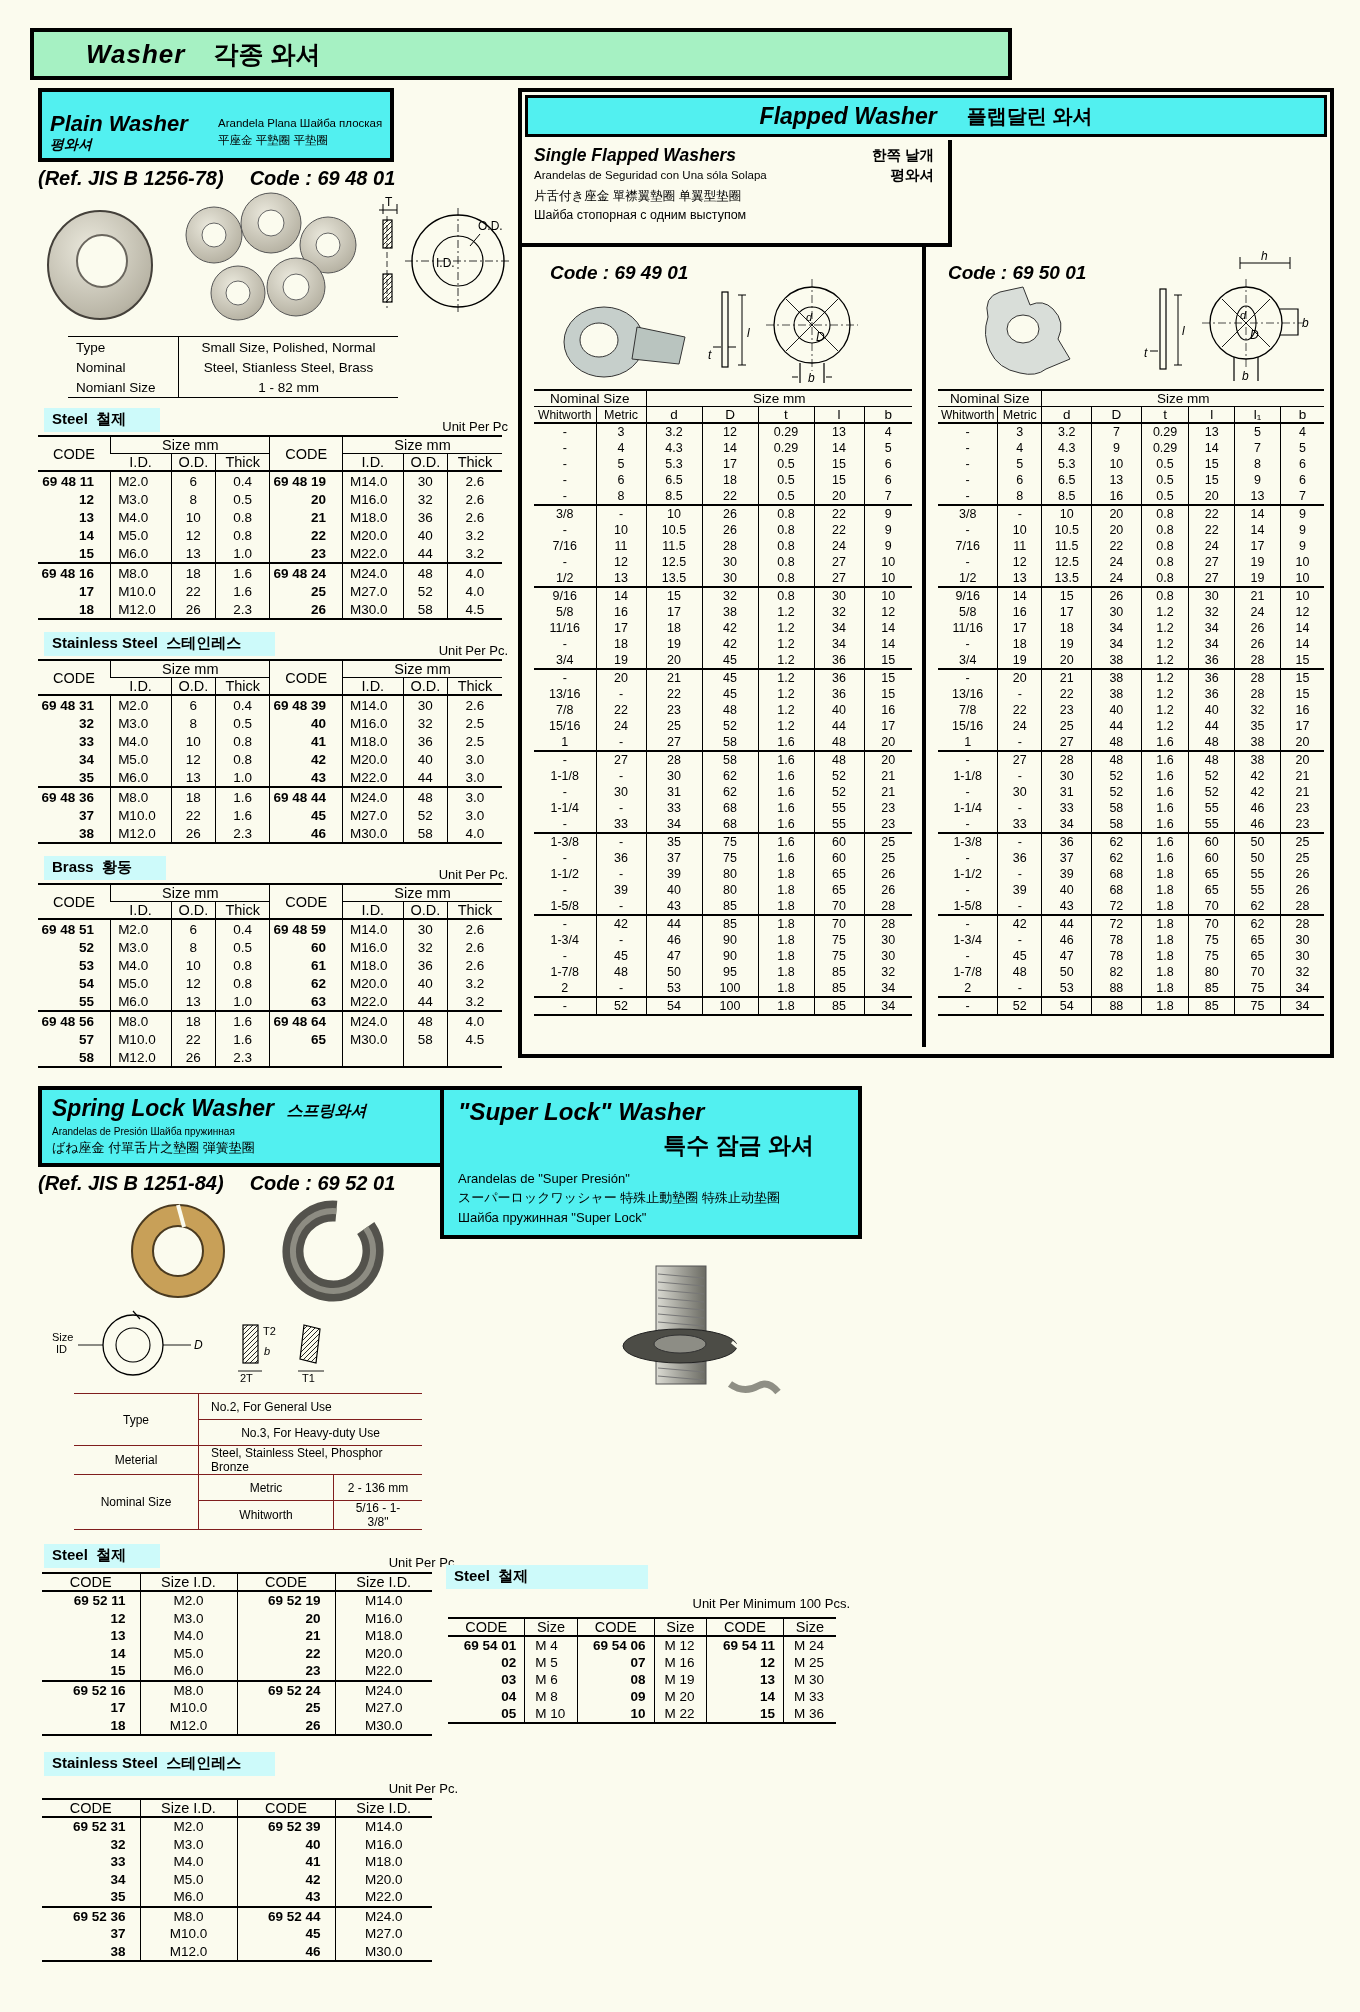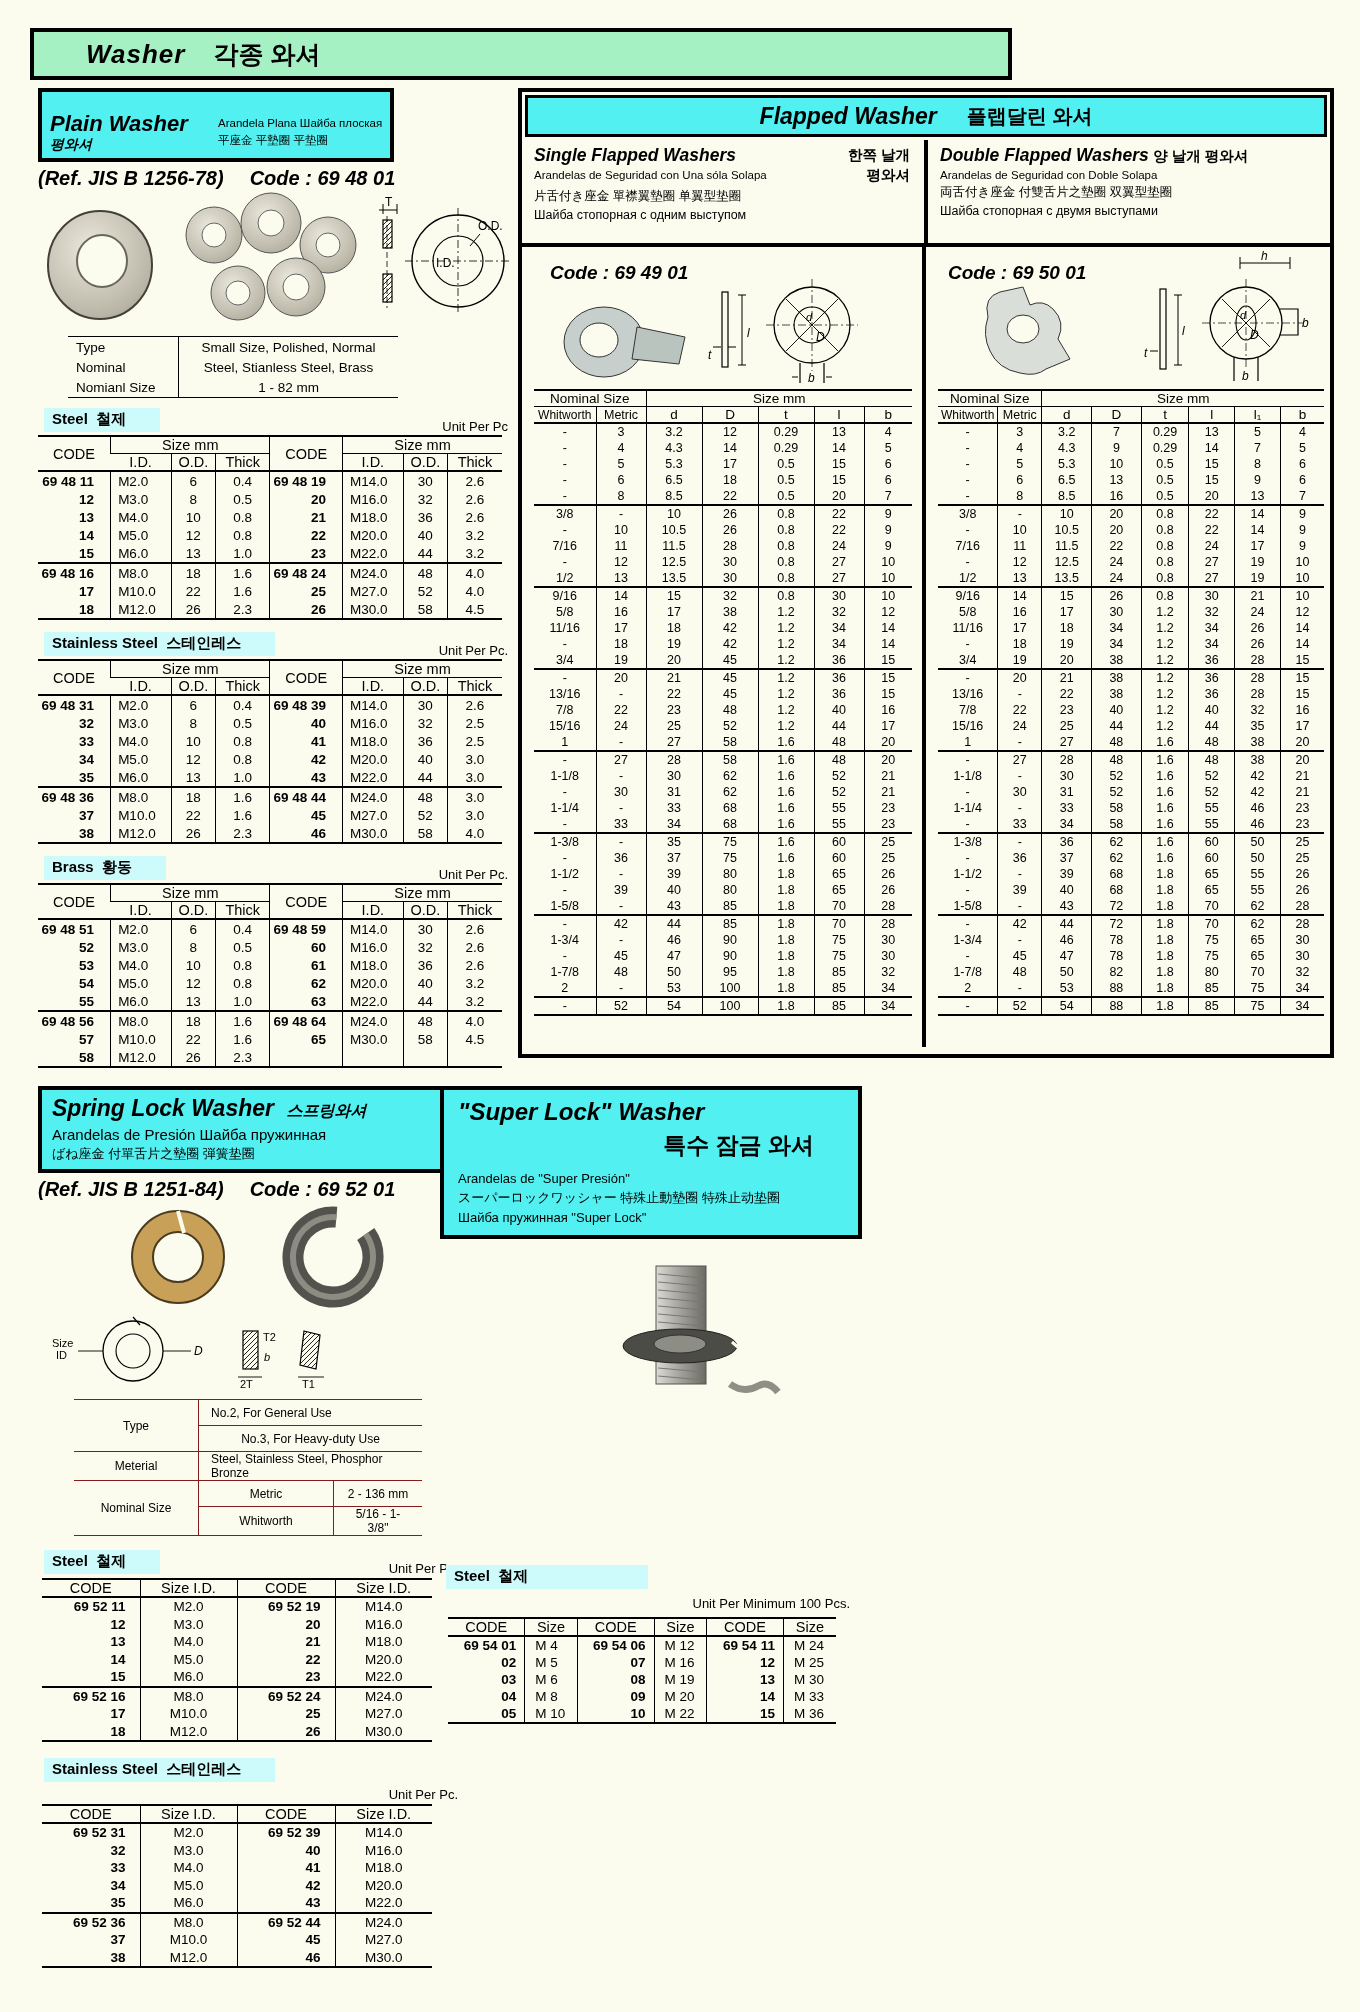--- a/index.html
+++ b/index.html
@@ -521,29 +521,20 @@
             <div class="small">Arandelas de Seguridad con Una sóla Solapa</div>
           </div>
           <div style="text-align:right;font-weight:bold;font-size:14.5px;line-height:20px;padding-right:4px;">
             <div>한쪽 날개</div>
             <div>평와셔</div>
           </div>
         </div>
         <div class="cjk">片舌付き座金 單襟翼墊圈  单翼型垫圈</div>
         <div class="cjk">Шайба стопорная с одним выступом</div>
       </div>
-      <div class="fhalf fdesc">
-        <div>
-          <span class="t bi">Double Flapped Washers</span>
-          <span style="font-weight:bold;font-size:14.5px;">양 날개  평와셔</span>
-        </div>
-        <div class="small">Arandelas de Seguridad con Doble Solapa</div>
-        <div class="cjk">両舌付き座金      付雙舌片之墊圈   双翼型垫圈</div>
-        <div class="cjk">Шайба стопорная с двумя выступами</div>
-      </div>
     </div>
 
     <div class="fhalves">
       <div class="fhalf fdiag brl">
         <svg width="100%" height="140" viewBox="0 0 400 140">
           <text x="28" y="32" font-size="19" font-weight="bold" font-style="italic">Code : 69 49 01</text>
           <g>
             <ellipse cx="82" cy="95" rx="40" ry="35" fill="#c6cfcb" stroke="#333"></ellipse>
             <polygon points="115,80 163,90 157,117 110,112" fill="#b9c4bf" stroke="#333"></polygon>
             <ellipse cx="77" cy="93" rx="19" ry="17" fill="#fbfbee" stroke="#333"></ellipse>
@@ -1347,21 +1338,21 @@
         </table>
         </div>
       </div>
     </div>
   </div>
 
   <div class="abs" style="left:38px;top:1086px;width:424px;">
     <div class="sec-head" style="width:396px;padding:5px 0 6px 10px;">
       <span class="bi" style="font-size:23px;">Spring Lock Washer</span>
       <span class="bi" style="font-size:16px;margin-left:8px;">스프링와셔</span>
-      <div style="font-size:15px;margin-top:4px;">Arandelas de Presión    Шайба пружинная</div>
+      <div style="font-size:10px;margin-top:4px;">Arandelas de Presión    Шайба пружинная</div>
       <div style="font-size:13px;margin-top:2px;">ばね座金        付單舌片之墊圈   弾簧垫圈</div>
     </div>
     <div class="ref bi">
       <span>(Ref. JIS B 1251-84)</span><span class="gap"></span><span>Code : 69 52 01</span>
     </div>
 
     <svg width="420" height="188" viewBox="0 0 420 188">
       <defs>
         <pattern id="sl-h" width="5" height="5" patternUnits="userSpaceOnUse">
             <path d="M0 5 L5 0" stroke="#222" stroke-width="1"></path>

